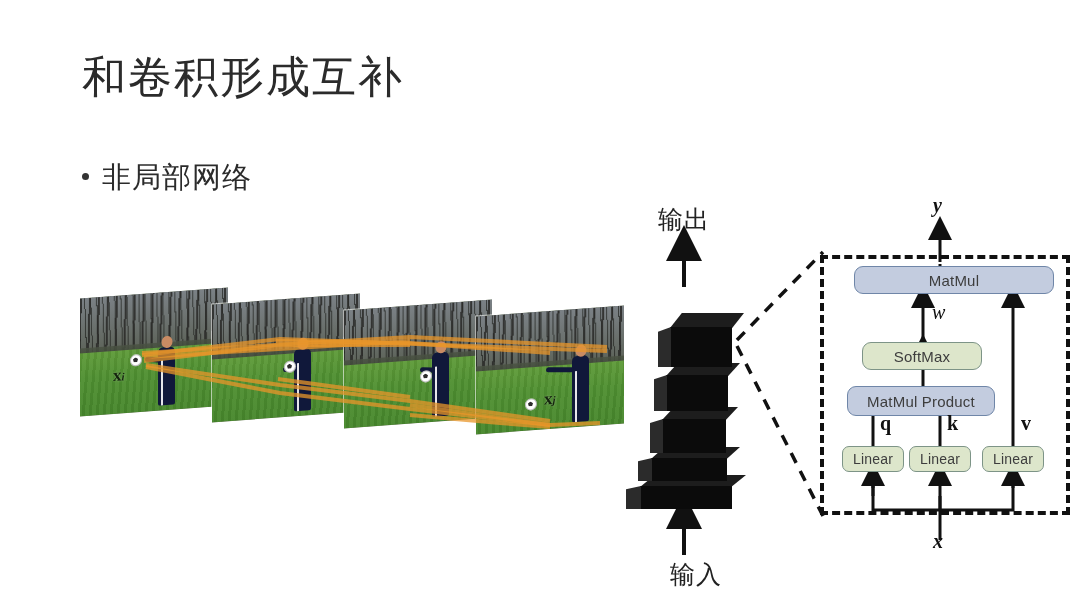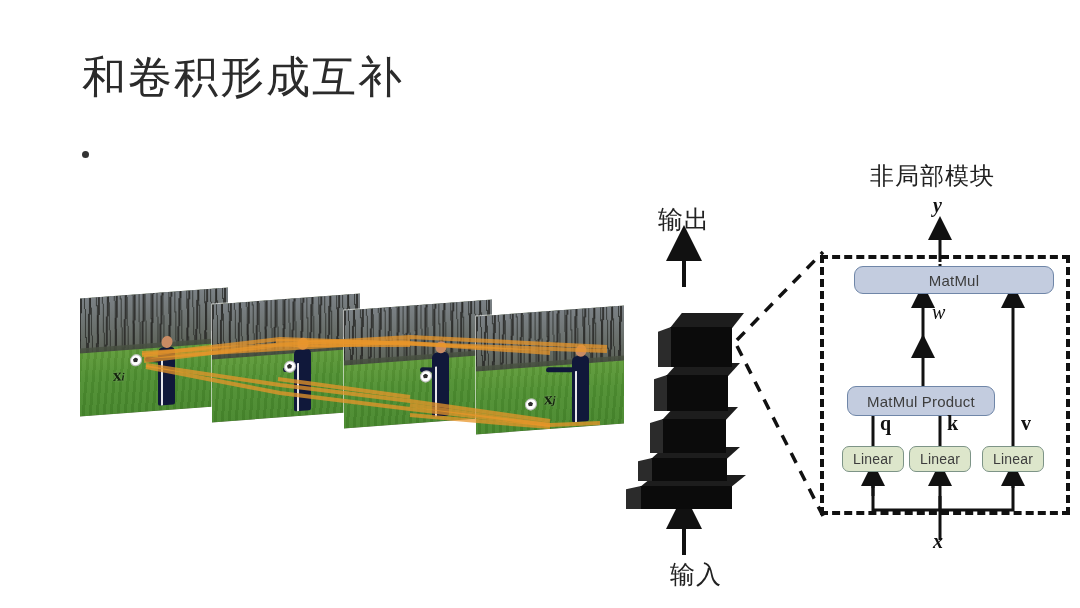--- a/index.html
+++ b/index.html
@@ -143,20 +143,21 @@
 </style>
 </head>
 <body>
 
 <div class="slide">
 
   <div class="title">和卷积形成互补</div>
 
   <div class="bullet-row">
     <span class="bullet-dot"></span>
+    <span class="bullet-cn">非局部网络</span>
   </div>
 
   <div id="frames">
 
     <div class="frame-wrap" style="left:0px; transform:skewY(-4.2deg) translateY(18px);">
       <div class="frame">
         <div class="sky"></div>
         <div class="trees"></div>
         <div class="treeline"></div>
         <div class="grass"></div>
@@ -283,21 +284,20 @@
     <div class="cn-label" style="left:50px;top:363px;">输入</div>
   </div>
 
   <svg id="conesvg" viewBox="0 0 90 300">
     <path d="M2,110 L88,22" stroke="#111" stroke-width="3.5" fill="none" stroke-dasharray="11 9"></path>
     <path d="M2,116 L88,286" stroke="#111" stroke-width="3.5" fill="none" stroke-dasharray="11 9"></path>
   </svg>
 
   <div id="module">
 
-    <div class="mod-title">非局部模块</div>
 
     <div class="dashbox"></div>
 
     <svg id="modsvg" viewBox="0 0 275 360">
       <defs>
         <marker id="ma" markerWidth="8" markerHeight="8" refX="4" refY="4" orient="auto">
           <path d="M0,0 L8,4 L0,8 z" fill="#111"></path>
         </marker>
       </defs>
       <g stroke="#111" stroke-width="3" fill="none">
@@ -324,20 +324,21 @@
         <line x1="218" y1="288" x2="218" y2="274" marker-end="url(#ma)"></line>
       </g>
     </svg>
 
     <div class="mathlab bold" style="left:138px;top:-6px;font-style:italic;">y</div>
 
     <div class="nbox blue" style="left:59px;top:66px;width:200px;height:28px;">MatMul</div>
 
     <div class="mathlab ital" style="left:137px;top:101px;">w</div>
 
+    <div class="nbox green" style="left:67px;top:142px;width:120px;height:28px;">SoftMax</div>
 
     <div class="nbox blue" style="left:52px;top:186px;width:148px;height:30px;">MatMul Product</div>
 
     <div class="mathlab bold" style="left:85px;top:212px;">q</div>
     <div class="mathlab bold" style="left:152px;top:212px;">k</div>
     <div class="mathlab bold" style="left:226px;top:212px;">v</div>
 
     <div class="nbox green small" style="left:47px;top:246px;width:62px;height:26px;">Linear</div>
     <div class="nbox green small" style="left:114px;top:246px;width:62px;height:26px;">Linear</div>
     <div class="nbox green small" style="left:187px;top:246px;width:62px;height:26px;">Linear</div>

